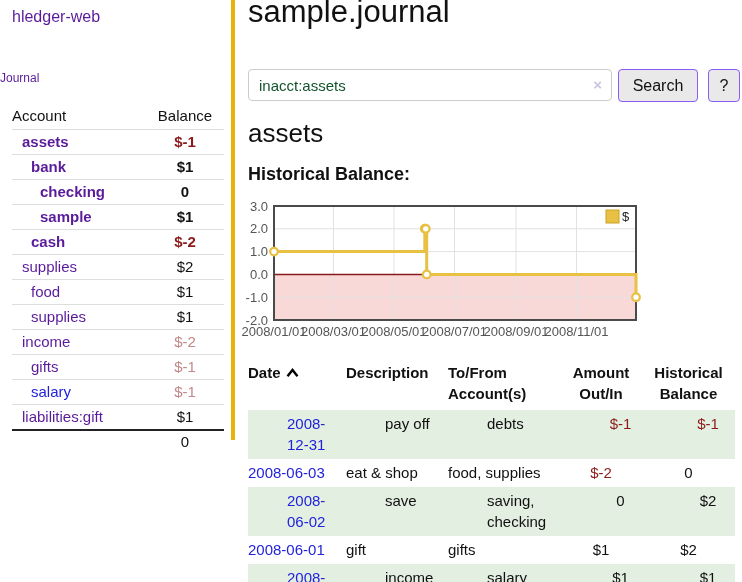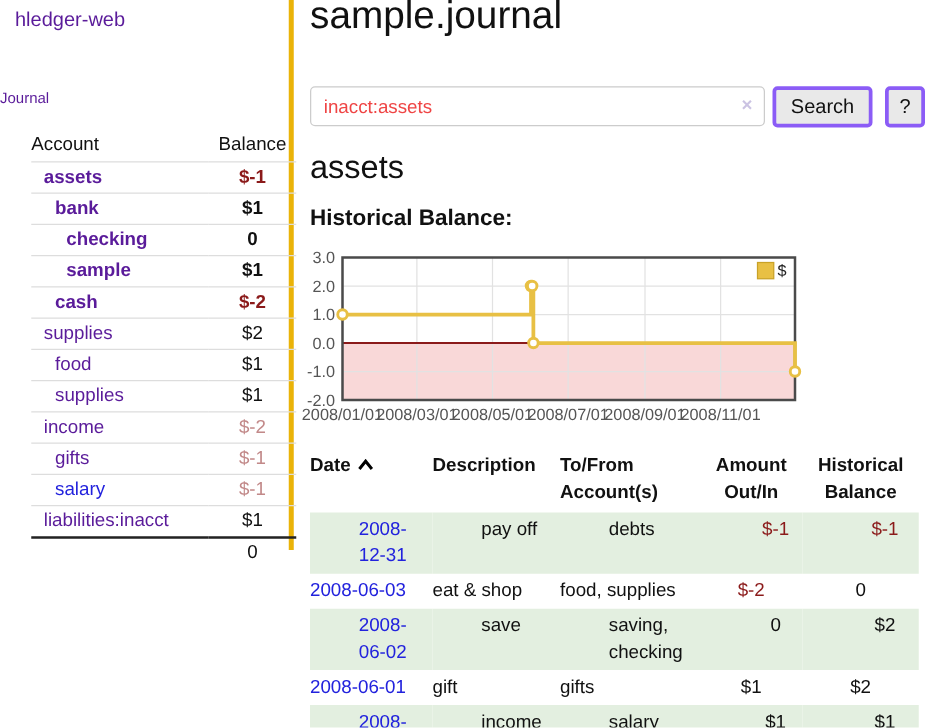--- a/index.html
+++ b/index.html
@@ -3,44 +3,44 @@
 <meta charset="utf-8">
 <style>
   html,body{margin:0;padding:0;background:#fff;}
   body{width:742px;height:582px;position:relative;font-family:"Liberation Sans",sans-serif;color:#111;overflow:hidden;}
   a{text-decoration:none;cursor:pointer;}
 
   
   .sidebar{position:absolute;left:0;top:0;width:231px;height:440px;border-right:4px solid #eab308;}
   .brand{position:absolute;left:12px;top:8px;font-size:16px;color:var(--link-purple,#5a1b9a);cursor:pointer;}
   .journal{position:absolute;left:0;top:71px;font-size:12px;color:var(--link-purple,#5a1b9a);cursor:pointer;}
-  table.accounts{position:absolute;left:25px;top:103px;width:212px;border-collapse:collapse;font-size:15px;}
+  table.accounts{position:absolute;left:12px;top:103px;width:212px;border-collapse:collapse;font-size:15px;}
   table.accounts th{font-weight:400;padding:4px 0 5px 0;border-bottom:1px solid #ddd;}
   table.accounts td{padding:3px 0 4px 0;border-bottom:1px solid #ddd;}
   table.accounts tfoot td{border-top:2px solid #222;border-bottom:none;padding-top:2px;}
   .al{text-align:left;}
   .ar{text-align:center;}
   .b{font-weight:bold;}
   .ind1{padding-left:10px !important;}
   .ind2{padding-left:19px !important;margin-top:13px;}
   .ind3{padding-left:28px !important;}
   .alink.purple{color:var(--link-purple,#5a1b9a);}
   .alink.blue{color:var(--link-blue,#2222dd);}
   .bal{color:#111;}
   .bal.negative{color:var(--negative-strong,#8b1a1a);}
   .bal.faded-negative{color:var(--negative-faded,#c28989);}
 
   
   h1.title{position:absolute;left:248px;top:-6px;margin:0;font-size:31px;font-weight:400;color:#111;}
   .searchrow{position:absolute;left:248px;top:69px;width:494px;height:33px;}
   .searchbox{position:absolute;left:0;top:0;width:364px;height:32px;}
   .searchbox input{box-sizing:border-box;width:364px;height:32px;border:1px solid #ccc;border-radius:4px;
-    padding:0 30px 0 10px;font-size:15px;color:#ef4444;font-family:"Liberation Sans",sans-serif;outline:none;}
+    padding:0 30px 0 10px;font-size:15px;color:#14532d;font-family:"Liberation Sans",sans-serif;outline:none;}
   .clearx{position:absolute;right:10px;top:7px;font-size:15px;font-weight:bold;color:#cbc3e3;cursor:pointer;line-height:18px;}
-  .btn{position:absolute;top:0;height:33px;background:var(--button-bg,#e9e9e9);border:3px solid #8b5cf6;
+  .btn{position:absolute;top:0;height:33px;background:var(--button-bg,#e9e9e9);border:1px solid #8b5cf6;
     border-radius:4px;font-size:16px;color:#111;font-family:"Liberation Sans",sans-serif;cursor:pointer;}
   .btn.search{left:370px;width:80px;}
   .btn.help{left:460px;width:32px;}
   h2.acctname{position:absolute;left:248px;top:118px;margin:0;font-size:26px;font-weight:400;color:#111;}
   .chartlabel{position:absolute;left:248px;top:164px;font-size:18px;font-weight:bold;color:#111;}
   #chart{position:absolute;left:240px;top:200px;}
 
   
   table.register{position:absolute;left:248px;top:360px;width:487px;border-collapse:collapse;font-size:15px;table-layout:fixed;}
   table.register th{font-weight:bold;vertical-align:top;padding:2px 0 6px 0;white-space:pre-line;line-height:21px;}
@@ -105,21 +105,21 @@
         </tr>
         <tr>
           <td class="al ind2"><a class="alink purple">gifts</a></td>
           <td class="ar bal faded-negative">$-1</td>
         </tr>
         <tr>
           <td class="al ind2"><a class="alink blue">salary</a></td>
           <td class="ar bal faded-negative">$-1</td>
         </tr>
         <tr>
-          <td class="al ind1"><a class="alink purple">liabilities:inacct</a></td>
+          <td class="al ind1"><a class="alink purple">liabilities:gift</a></td>
           <td class="ar bal normal">$1</td>
         </tr>
       </tbody>
     <tfoot>
       <tr>
         <td></td>
         <td class="ar">0</td>
       </tr>
     </tfoot>
   </table>

